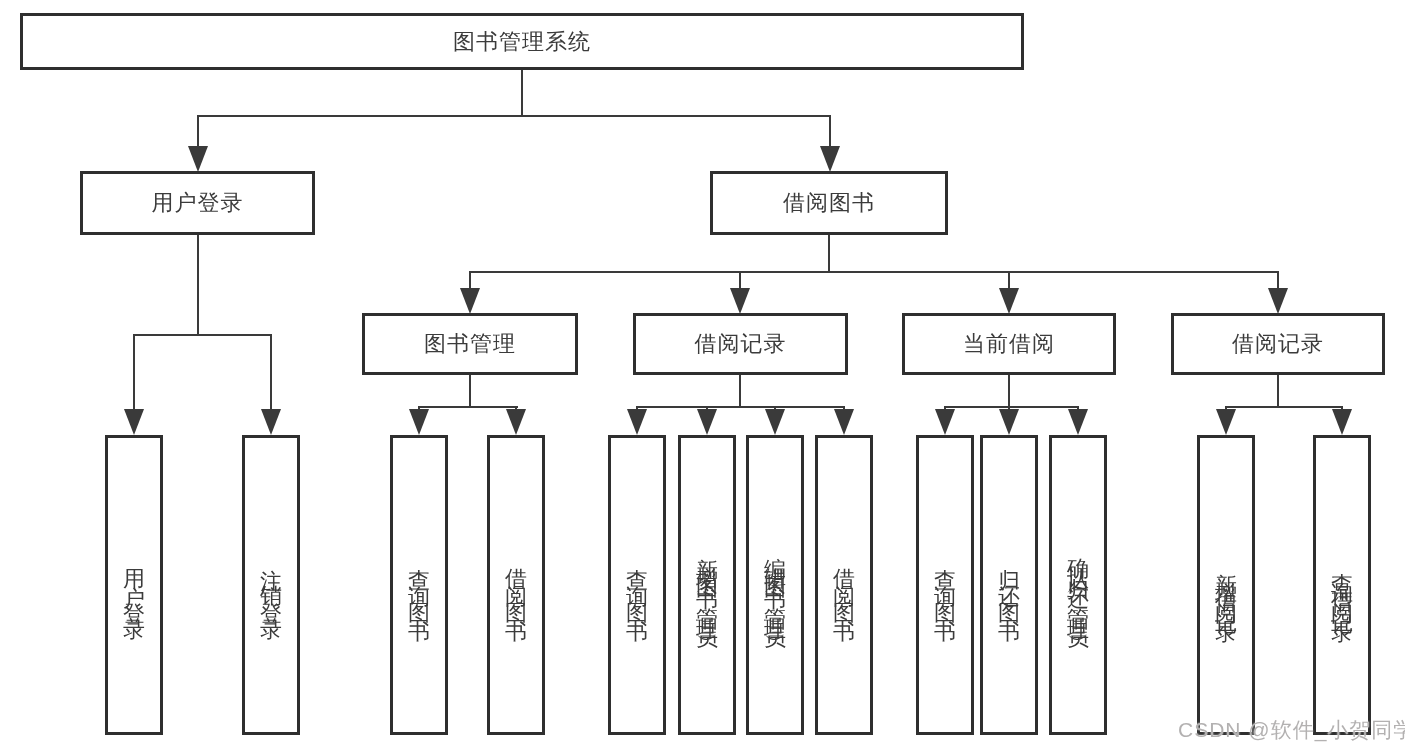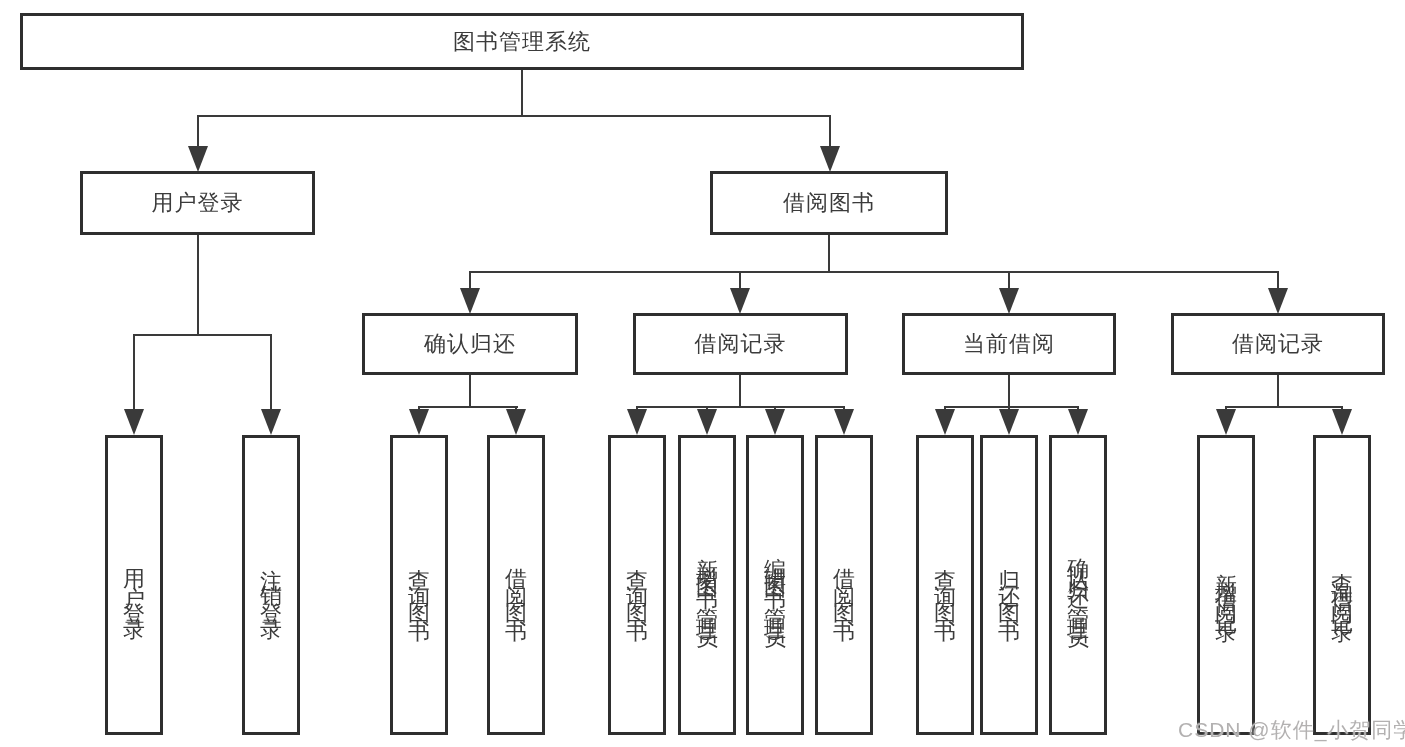--- a/index.html
+++ b/index.html
@@ -94,21 +94,21 @@
   <div class="vline" style="left:469px;top:271px;height:20px;"></div>
   <div class="arrow" style="left:460px;top:288px;"></div>
   <div class="vline" style="left:739px;top:271px;height:20px;"></div>
   <div class="arrow" style="left:730px;top:288px;"></div>
   <div class="vline" style="left:1008px;top:271px;height:20px;"></div>
   <div class="arrow" style="left:999px;top:288px;"></div>
   <div class="vline" style="left:1277px;top:271px;height:20px;"></div>
   <div class="arrow" style="left:1268px;top:288px;"></div>
 
   <div class="node" style="left:362px;top:313px;width:216px;height:62px;">
-    <span>确认归还</span>
+    <span>图书管理</span>
   </div>
   <div class="node" style="left:633px;top:313px;width:215px;height:62px;">
     <span>借阅记录</span>
   </div>
   <div class="node" style="left:902px;top:313px;width:214px;height:62px;">
     <span>当前借阅</span>
   </div>
   <div class="node" style="left:1171px;top:313px;width:214px;height:62px;">
     <span>借阅记录</span>
   </div>

